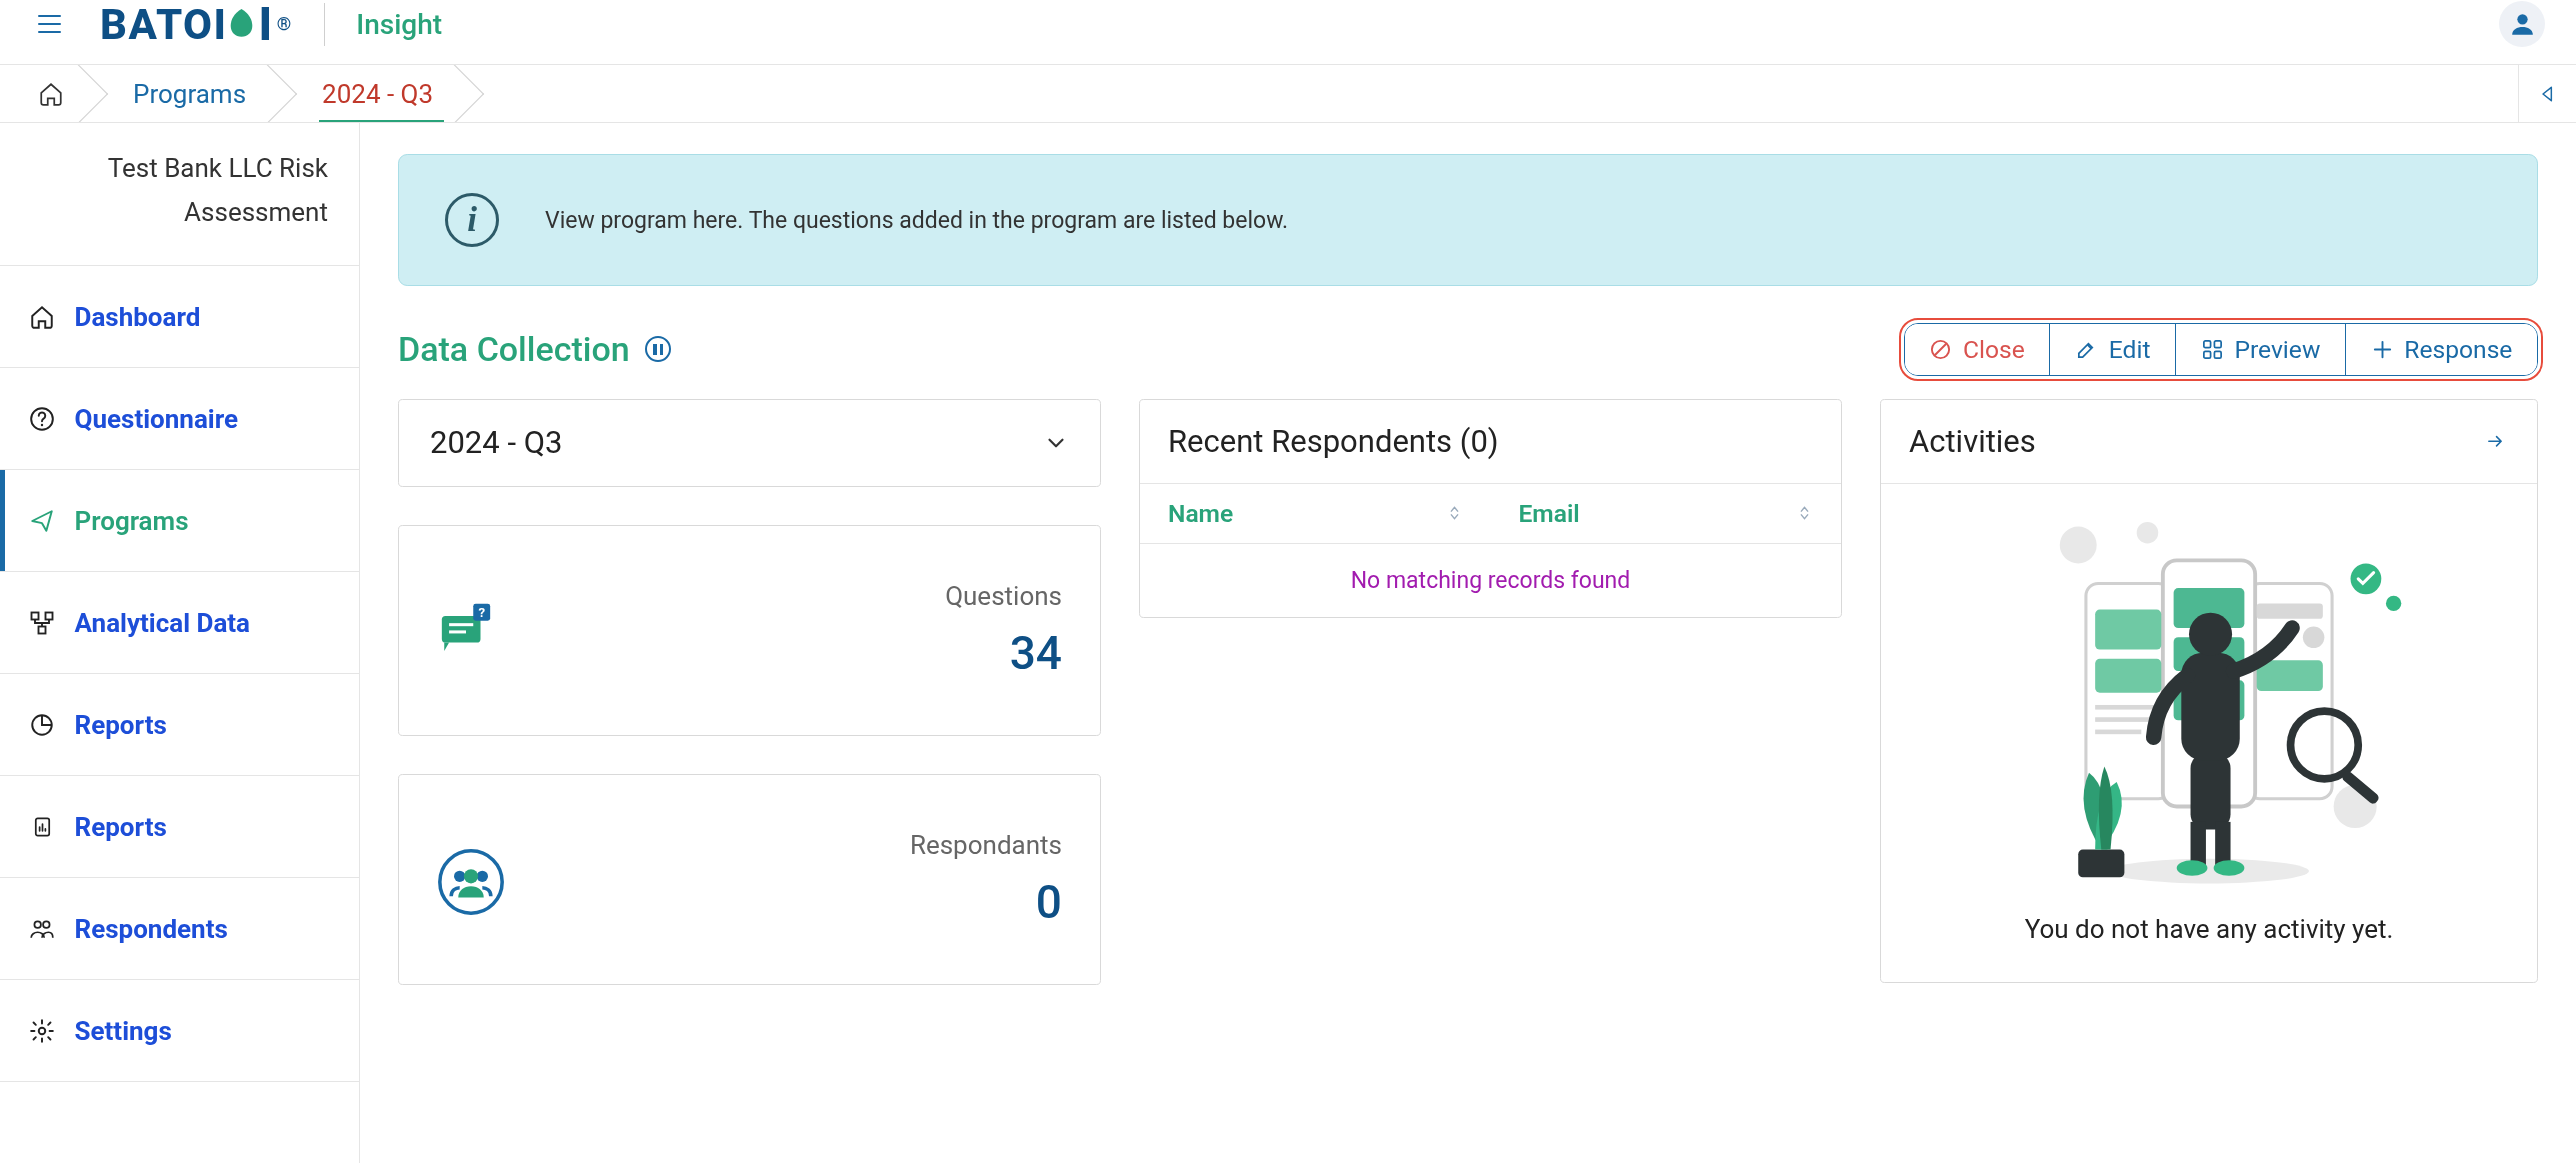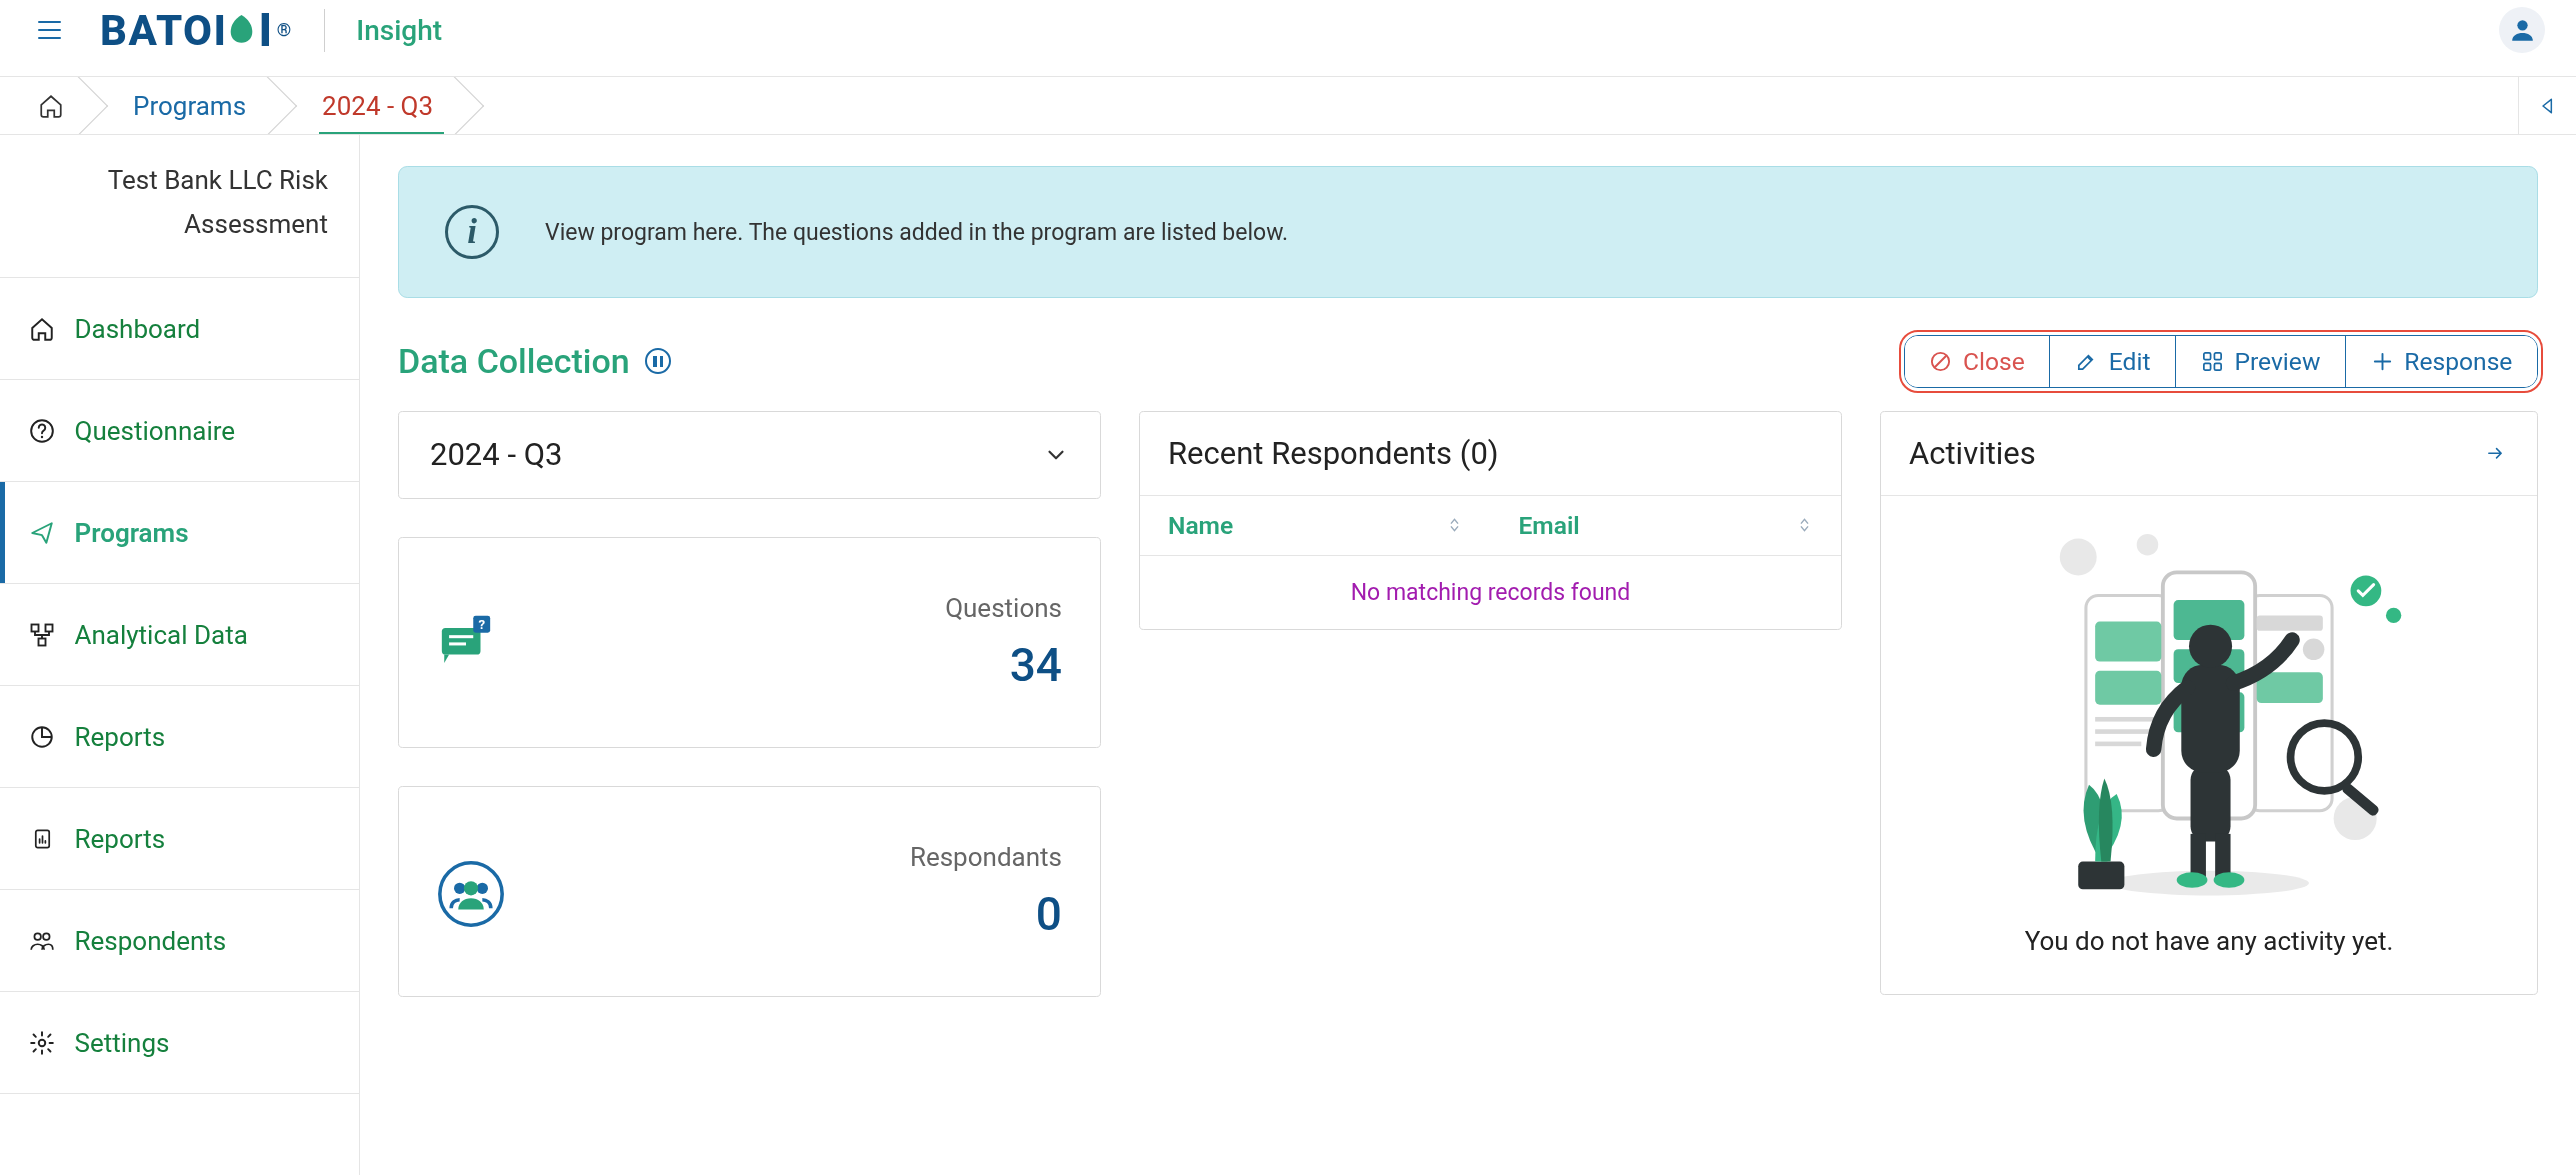--- a/index.html
+++ b/index.html
@@ -7,21 +7,21 @@
   body {
     font-family: -apple-system, BlinkMacSystemFont, "Segoe UI", Roboto, "Helvetica Neue", Arial, sans-serif;
     font-size: 23px;
     color: #222;
     background: #fff;
     width: 2576px;
   }
 
   
   .topbar {
-    height: 77px;
+    height: 65px;
     display: flex;
     align-items: center;
     padding: 0 31px 16px 38px;
     border-bottom: 0.8px solid #e5e5e5;
   }
   .hamburger {
     width: 31px; height: 31px;
     display: flex; flex-direction: column; justify-content: center; gap: 5.4px;
     cursor: pointer;
   }
@@ -129,21 +129,21 @@
     color: #333;
     border-bottom: 0.8px solid #e5e5e5;
     line-height: 1.7;
   }
   .nav { list-style: none; }
   .nav-item {
     display: flex; align-items: center; gap: 18.5px;
     padding: 0 28px; height: 102px;
     border-bottom: 0.8px solid #e5e5e5;
     font-size: 26px;
-    color: #15803d; font-weight: 400;
+    color: #1d4ed8; font-weight: 700;
     cursor: pointer;
     position: relative;
   }
   .nav-item.active {
     color: #29a37a;
     font-weight: 600;
   }
   .nav-item.active::before {
     content:"";
     position:absolute; left:0; top:0; bottom:0; width:4.6px; background:#1a6aa6;

